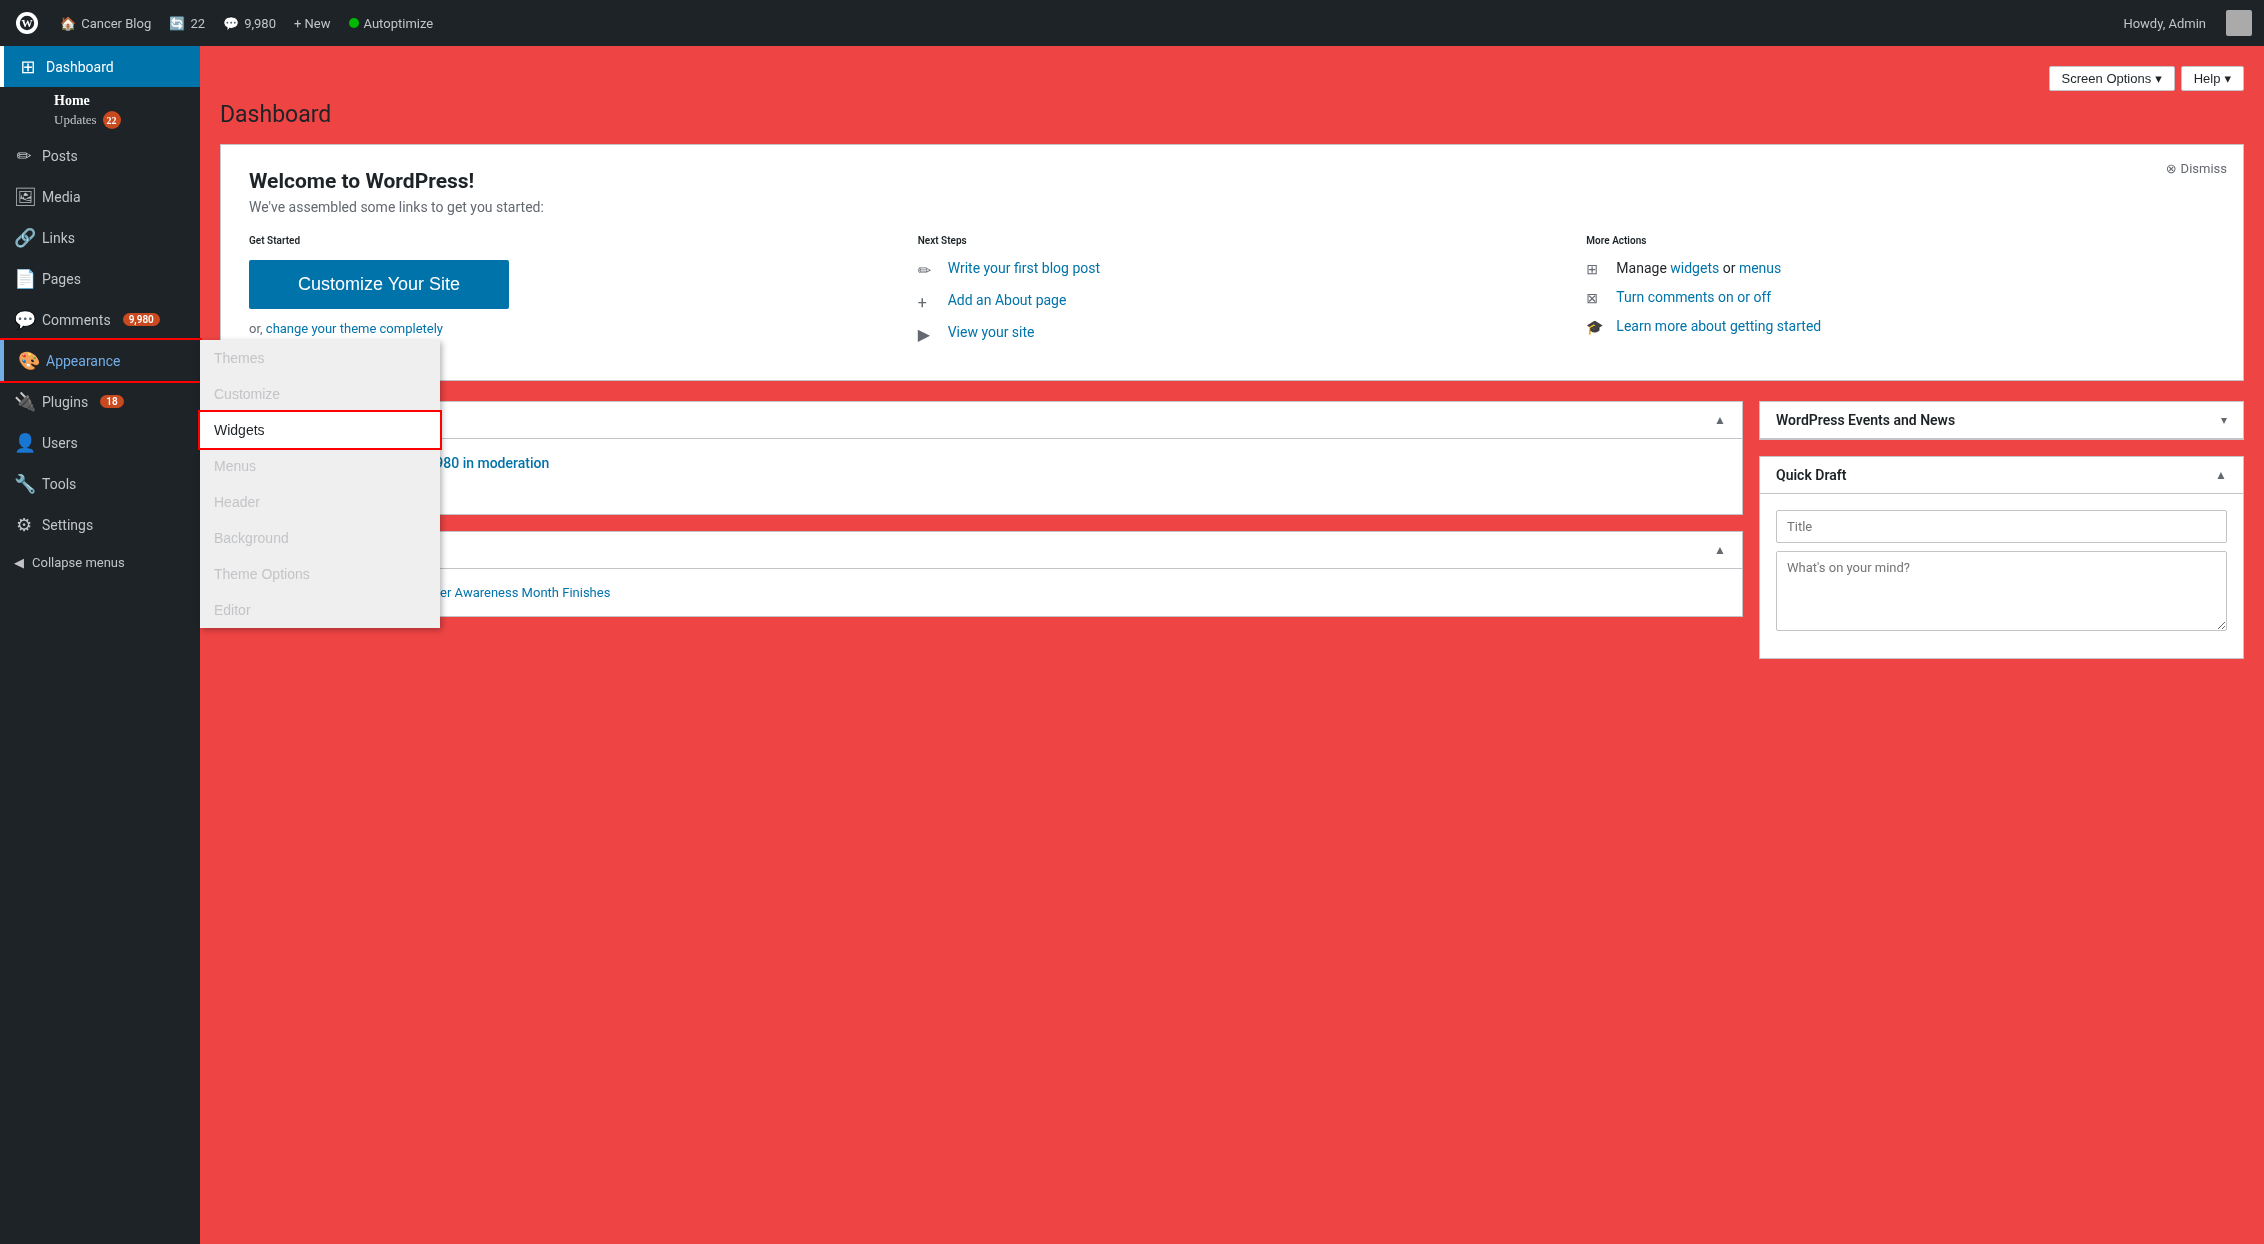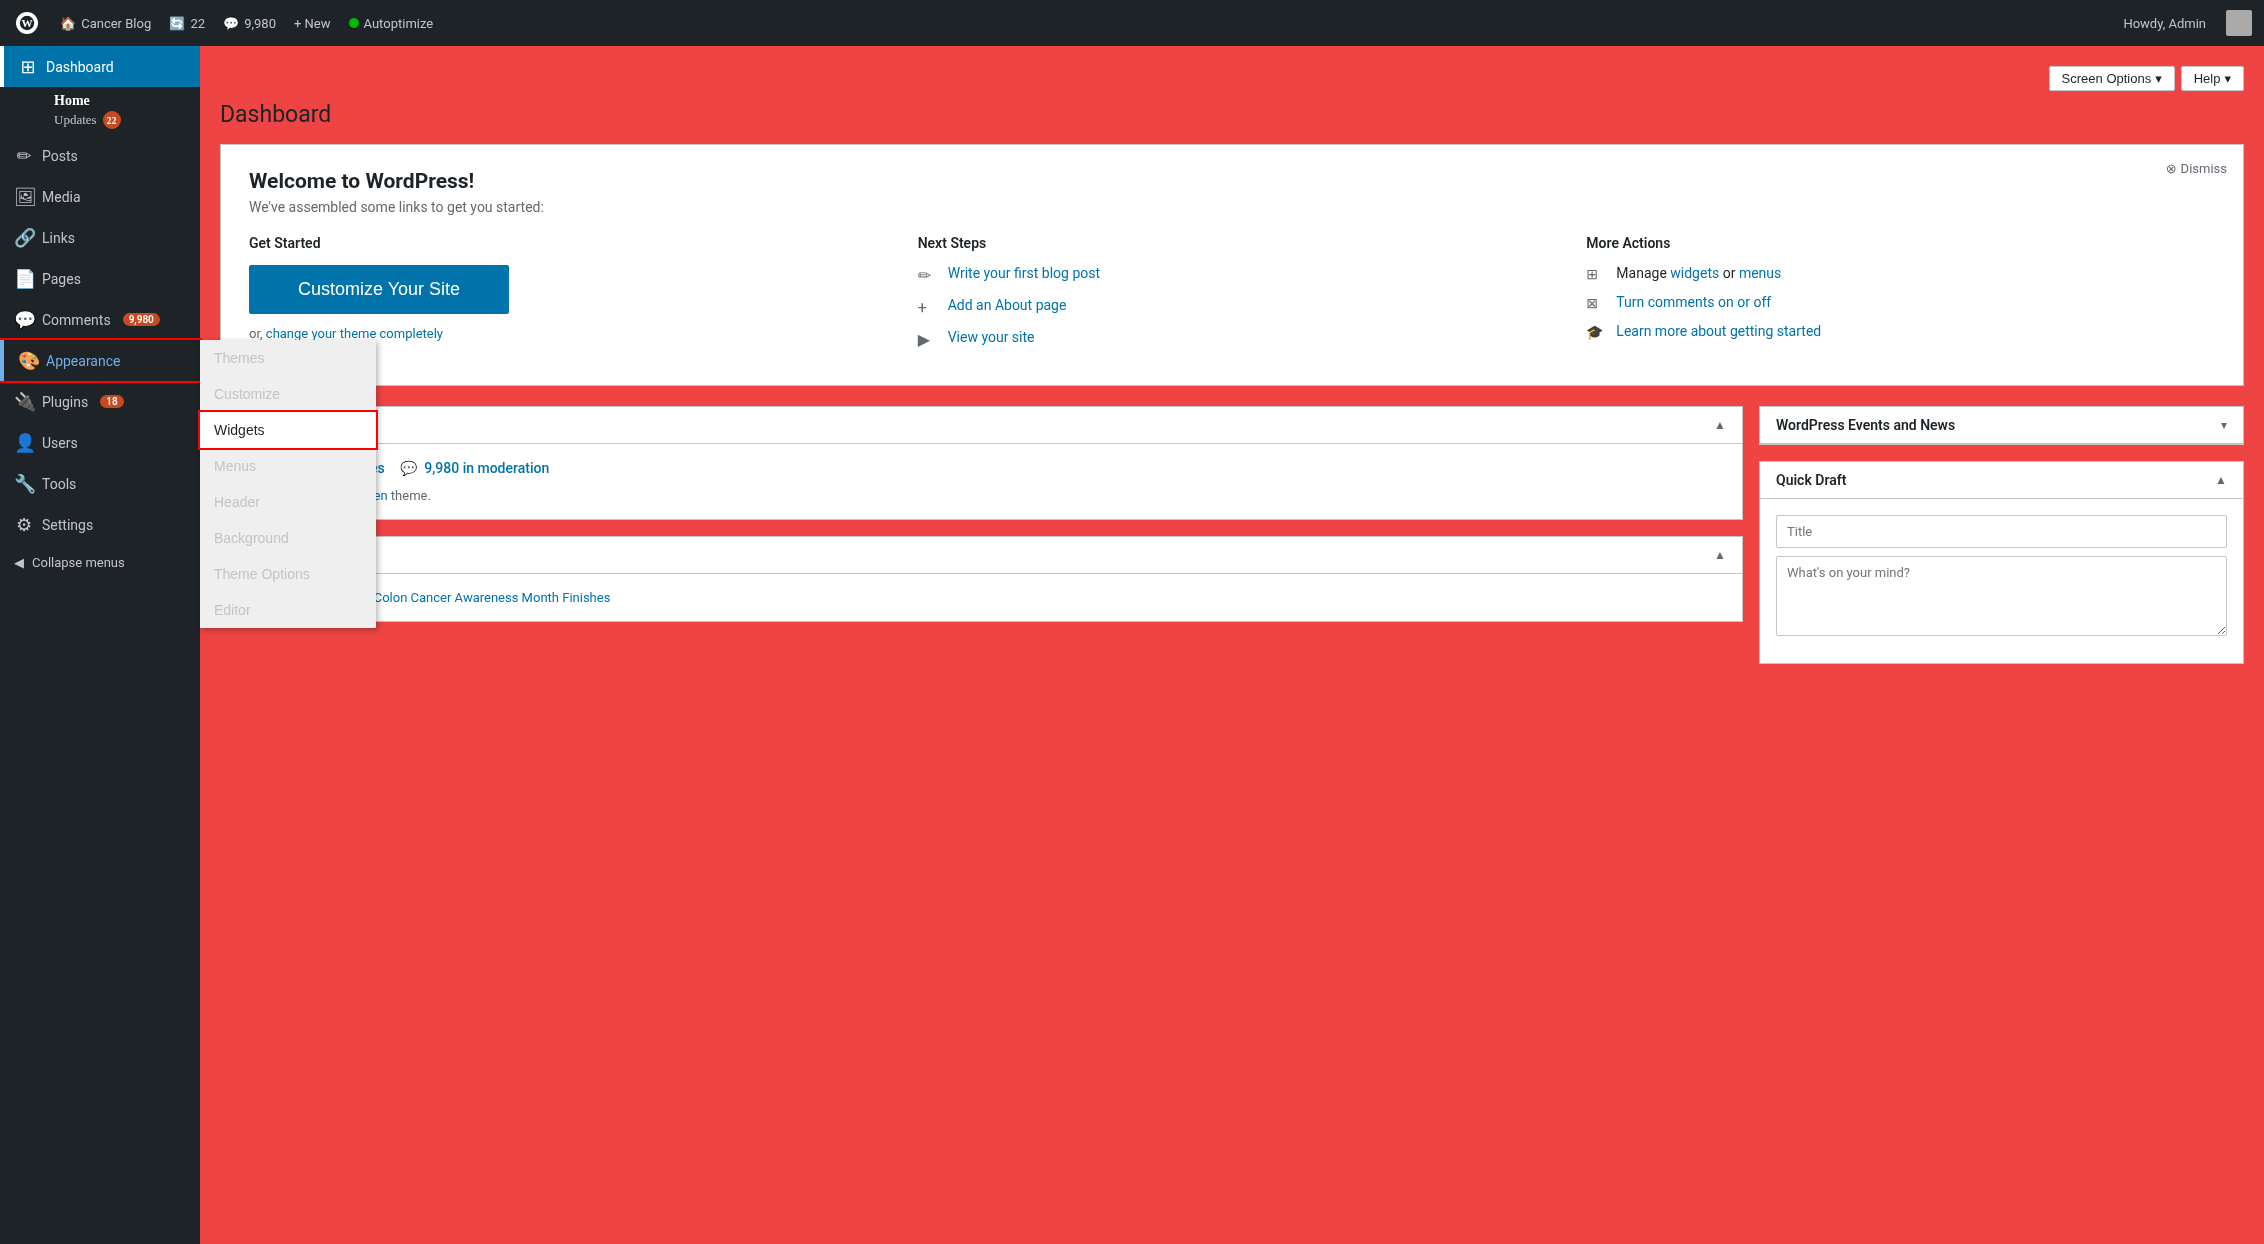--- a/index.html
+++ b/index.html
@@ -99,21 +99,21 @@
       padding: 24px 28px;
       margin-bottom: 20px;
       position: relative;
     }
     .welcome-title { font-size: 21px; color: #1d2327; margin-bottom: 6px; }
     .welcome-subtitle { color: #646970; font-size: 14px; margin-bottom: 20px; }
     .dismiss-btn { position: absolute; top: 16px; right: 16px; color: #646970; cursor: pointer; display: flex; align-items: center; gap: 4px; font-size: 13px; text-decoration: none; }
 
     .welcome-cols { display: flex; gap: 40px; }
     .welcome-col { flex: 1; }
-    .welcome-col-title { font-size: 14px; font-weight: 600; color: #1d2327; margin-bottom: 14px; }
+    .welcome-col-title { font-size: 10px; font-weight: 600; color: #1d2327; margin-bottom: 14px; }
 
     .customize-btn {
       background: #0073aa;
       color: #fff;
       border: none;
       padding: 14px 28px;
       font-size: 18px;
       cursor: pointer;
       border-radius: 2px;
       display: block;
@@ -173,21 +173,21 @@
     .recently-published { font-size: 13px; color: #1d2327; }
     .recently-published .date { color: #646970; font-size: 12px; }
     .recently-published a { color: #0073aa; text-decoration: none; }
 
     
     .appearance-submenu {
       position: absolute;
       left: 200px;
       top: 0;
       background: #32373c;
-      width: 176px;
+      width: 240px;
       z-index: 1000;
       border: none;
       box-shadow: 2px 2px 6px rgba(0,0,0,0.3);
     }
     .appearance-submenu-item {
       padding: 10px 14px;
       color: #c3c4c7;
       cursor: pointer;
       font-size: 14px;
       border: none;

